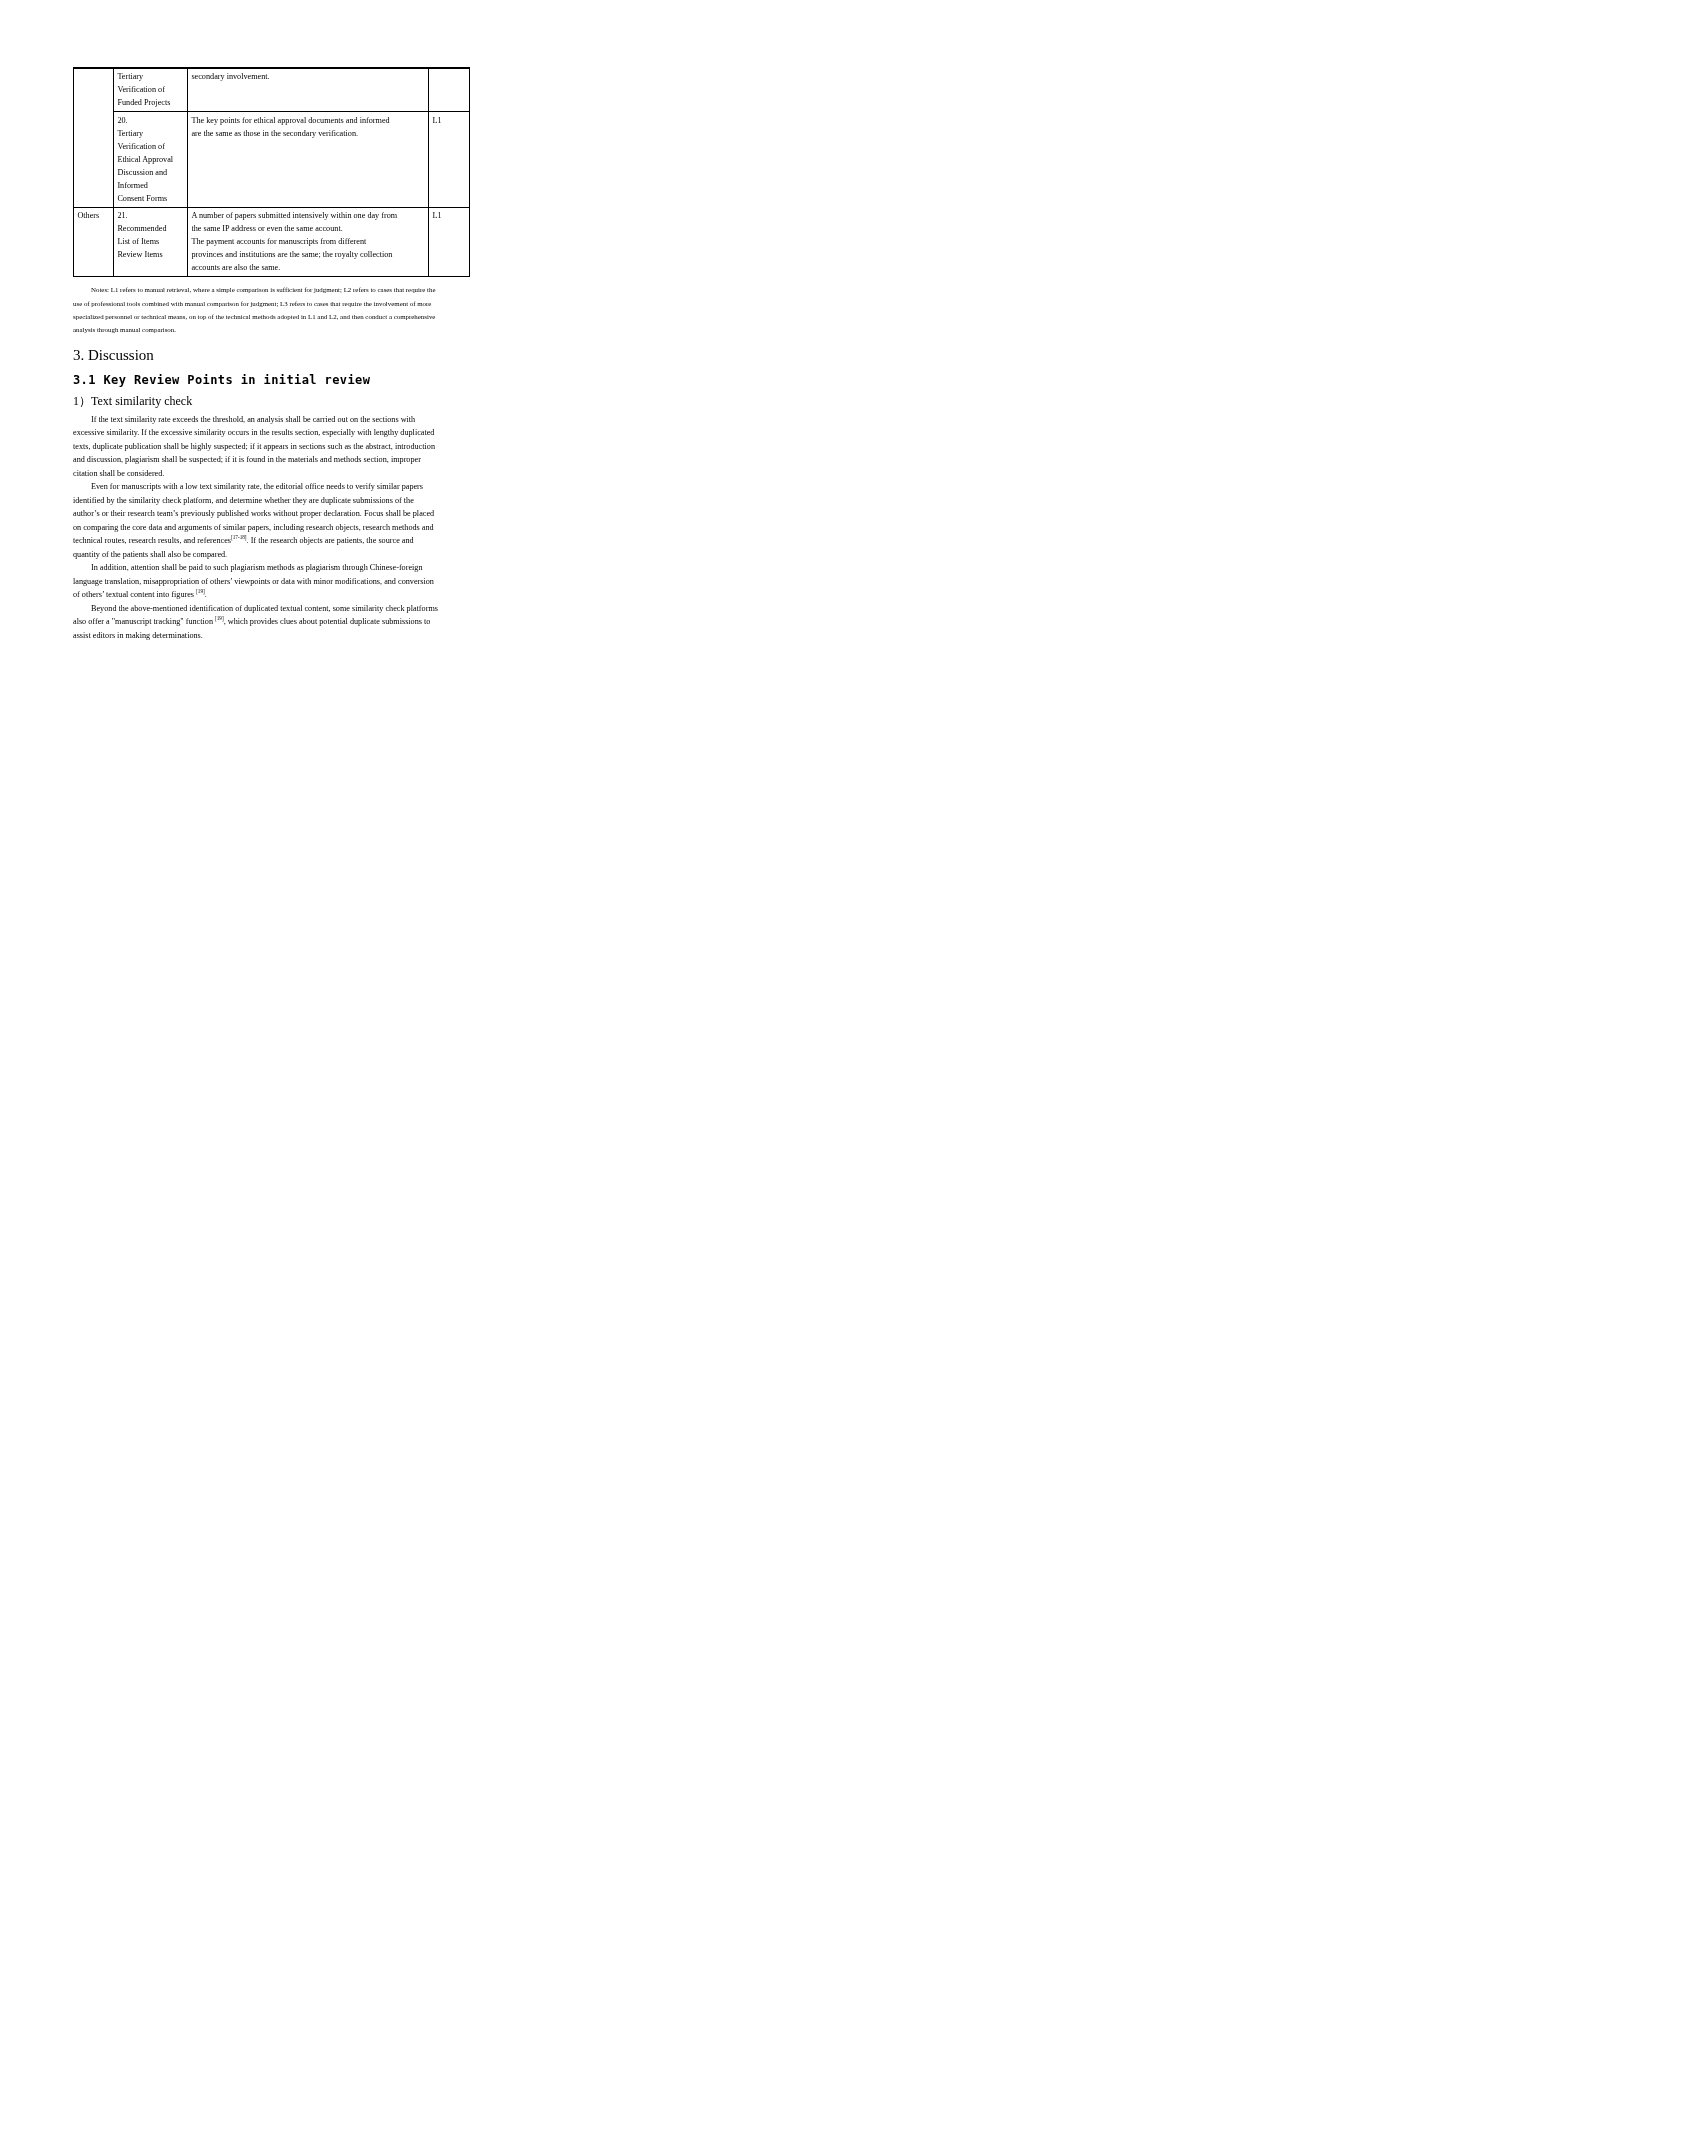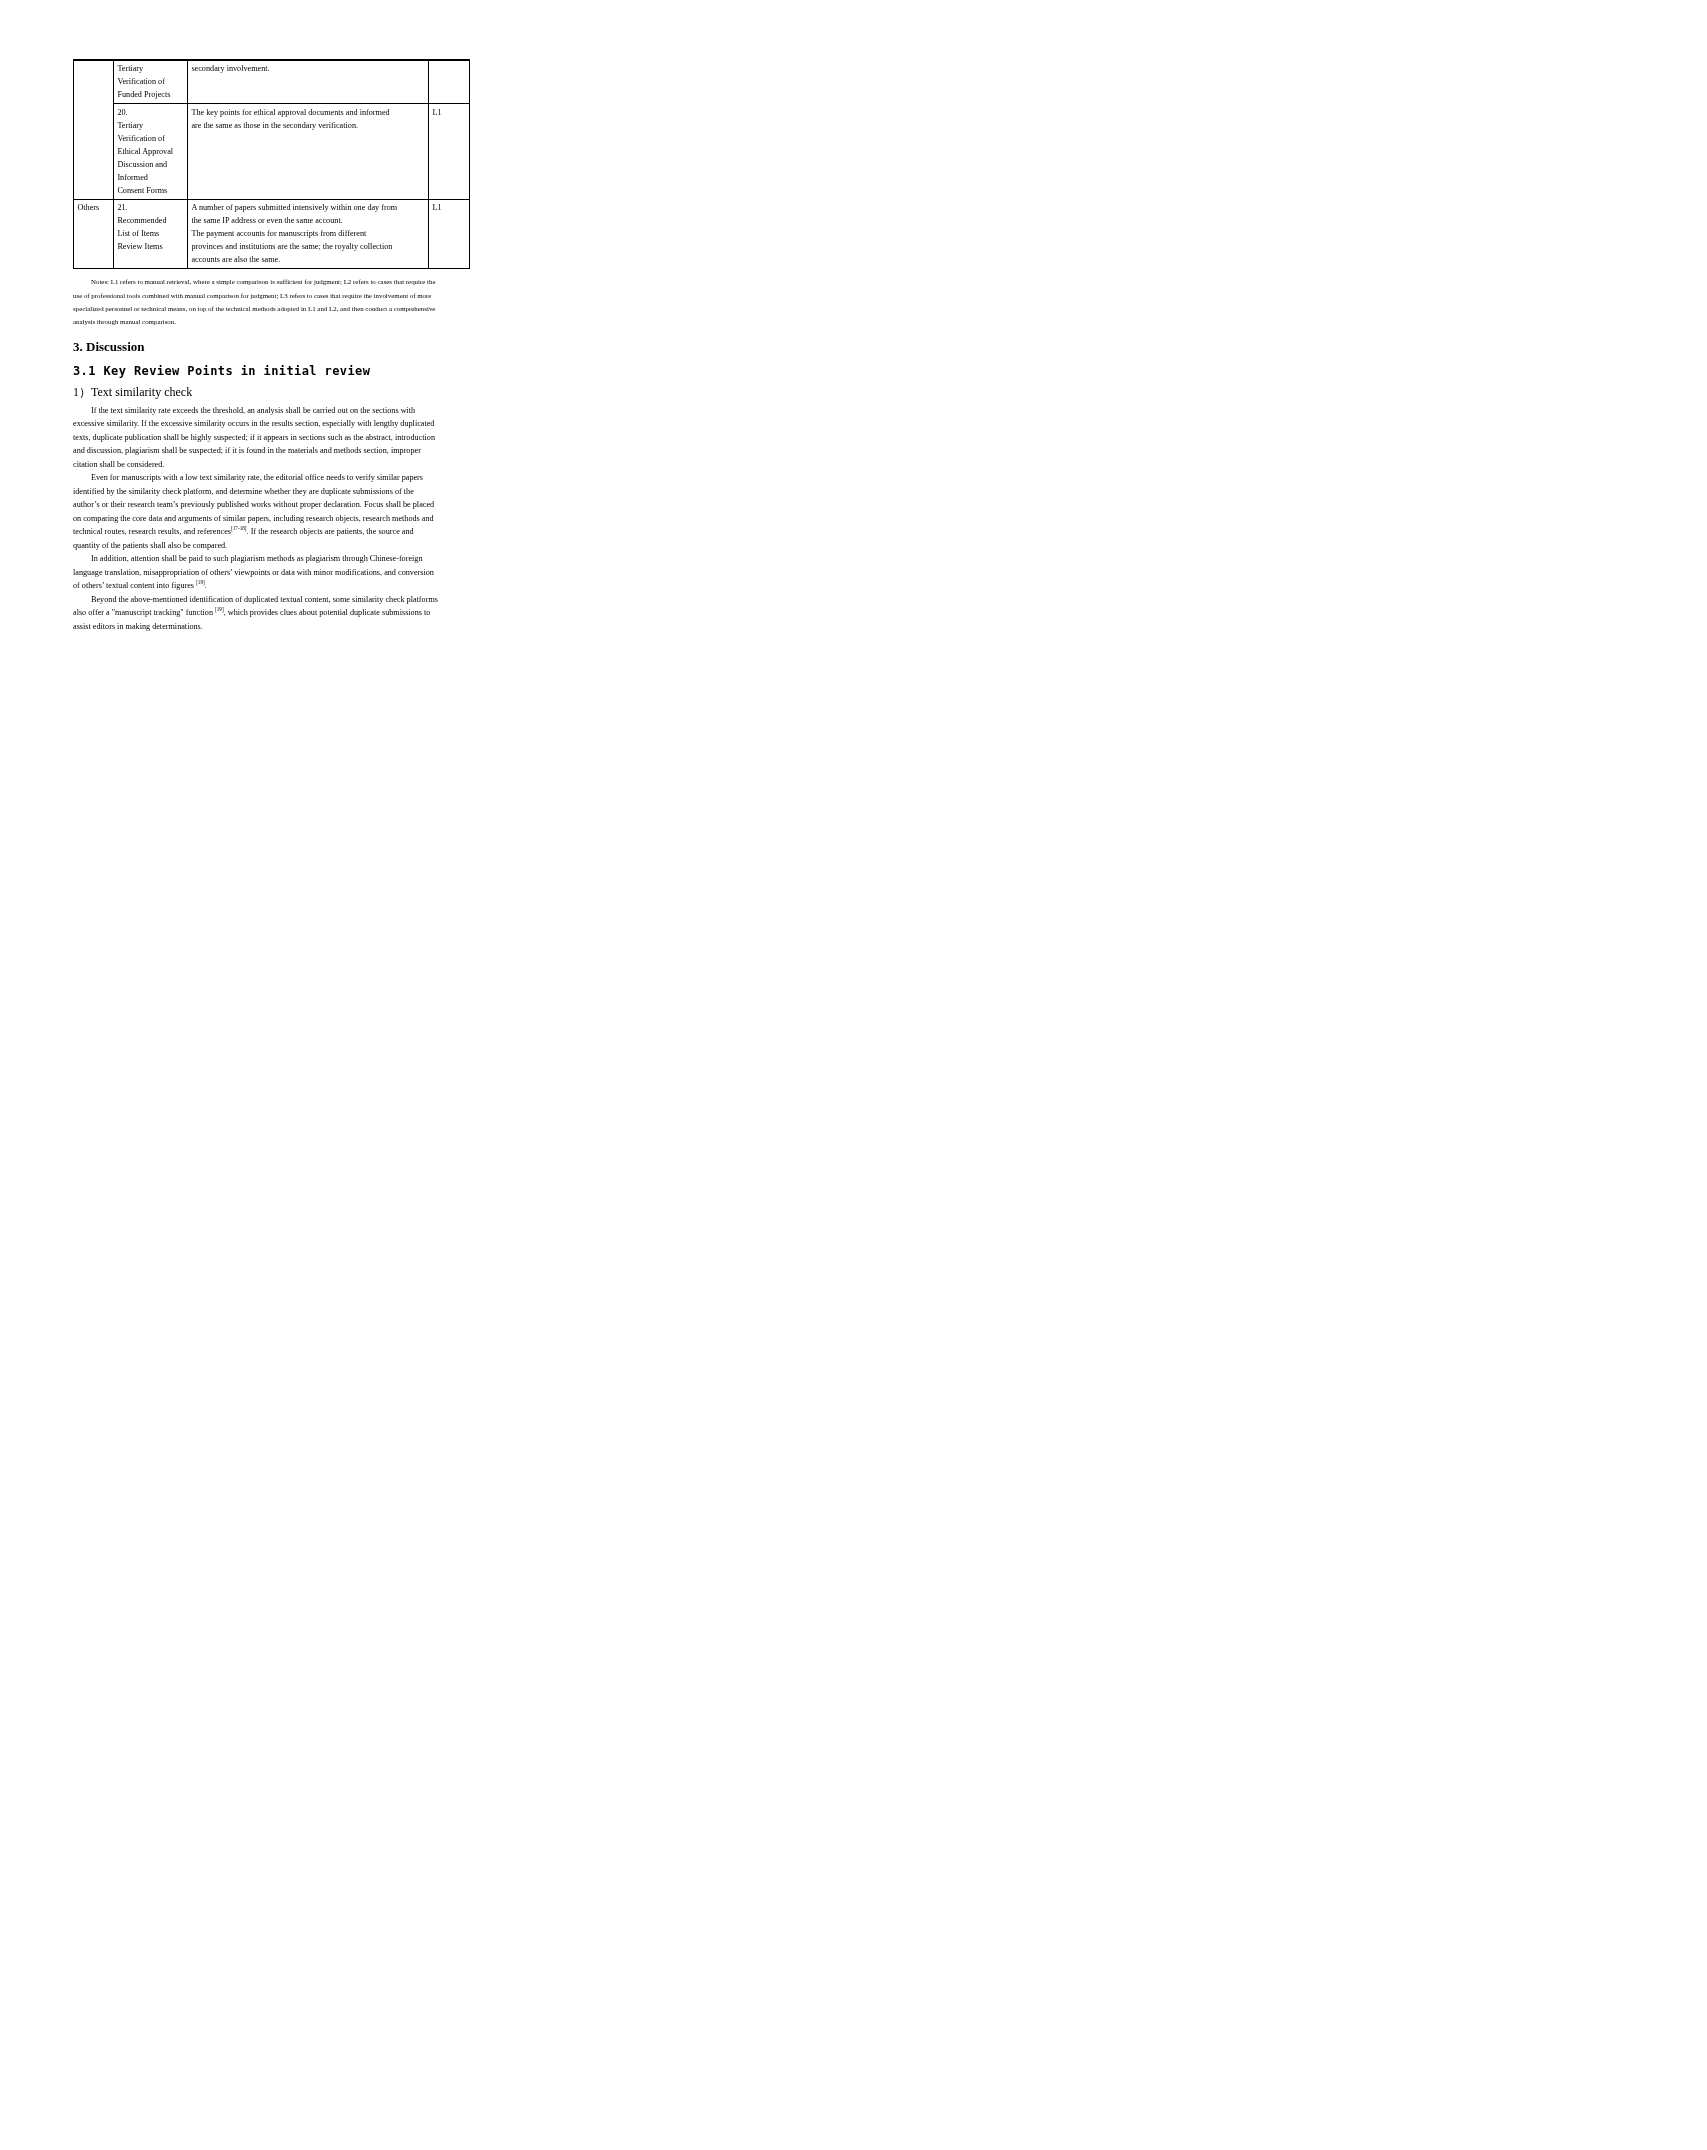--- a/index.html
+++ b/index.html
@@ -5,20 +5,21 @@
   html, body { margin: 0; padding: 0; background: #ffffff; }
   .page {
     position: relative;
     width: 512px;
     min-height: 724px;
     box-sizing: border-box;
     padding: 59px 43px 26px 73px;
     background: #ffffff;
     color: #000000;
     font-family: "Liberation Serif", serif;
+    margin-top: 8px;
   }
   table.review {
     border-collapse: collapse;
     table-layout: fixed;
     width: 396px;
     border: 0.9px solid #000;
     border-top-width: 2.2px;
   }
   table.review td {
     border: 0.9px solid #000;
@@ -33,22 +34,22 @@
   td.cell-level { text-align: left; }
   .tline { white-space: nowrap; }
   .notes {
     width: 368px;
     margin: 6px 0 0 0;
     font-size: 6.9px;
     line-height: 13.3px;
     text-indent: 18px;
   }
   .h-discussion {
-    font-size: 13px;
-    font-weight: 700;
+    font-size: 15px;
+    font-weight: 400;
     margin: 10.3px 0 0 0;
     font-family: "Liberation Serif", serif;
   }
   .h-sub {
     font-family: "DejaVu Sans Mono", monospace;
     font-size: 12px;
     font-weight: 700;
     letter-spacing: 0.4px;
     margin: 8.6px 0 0 0;
   }

